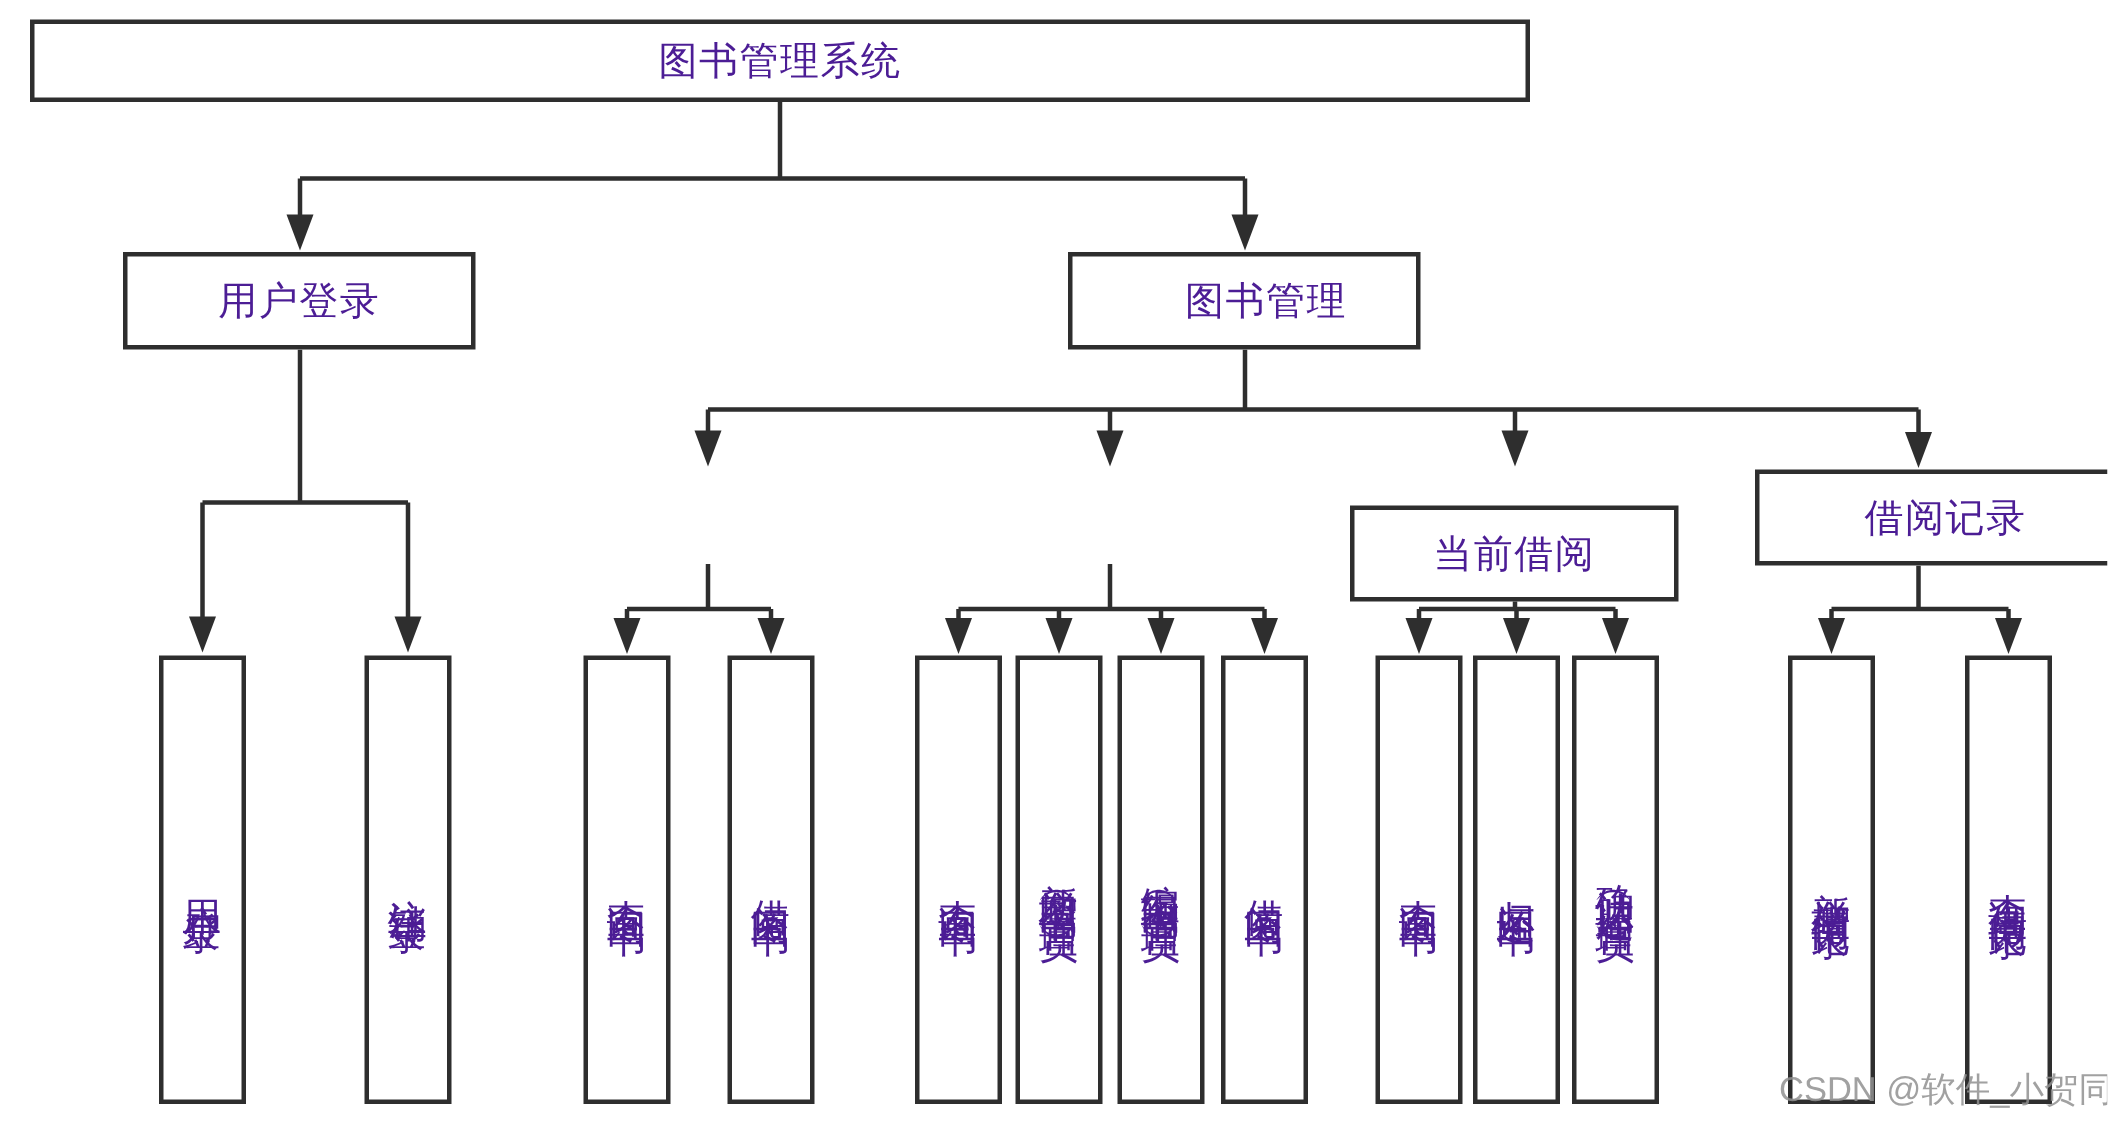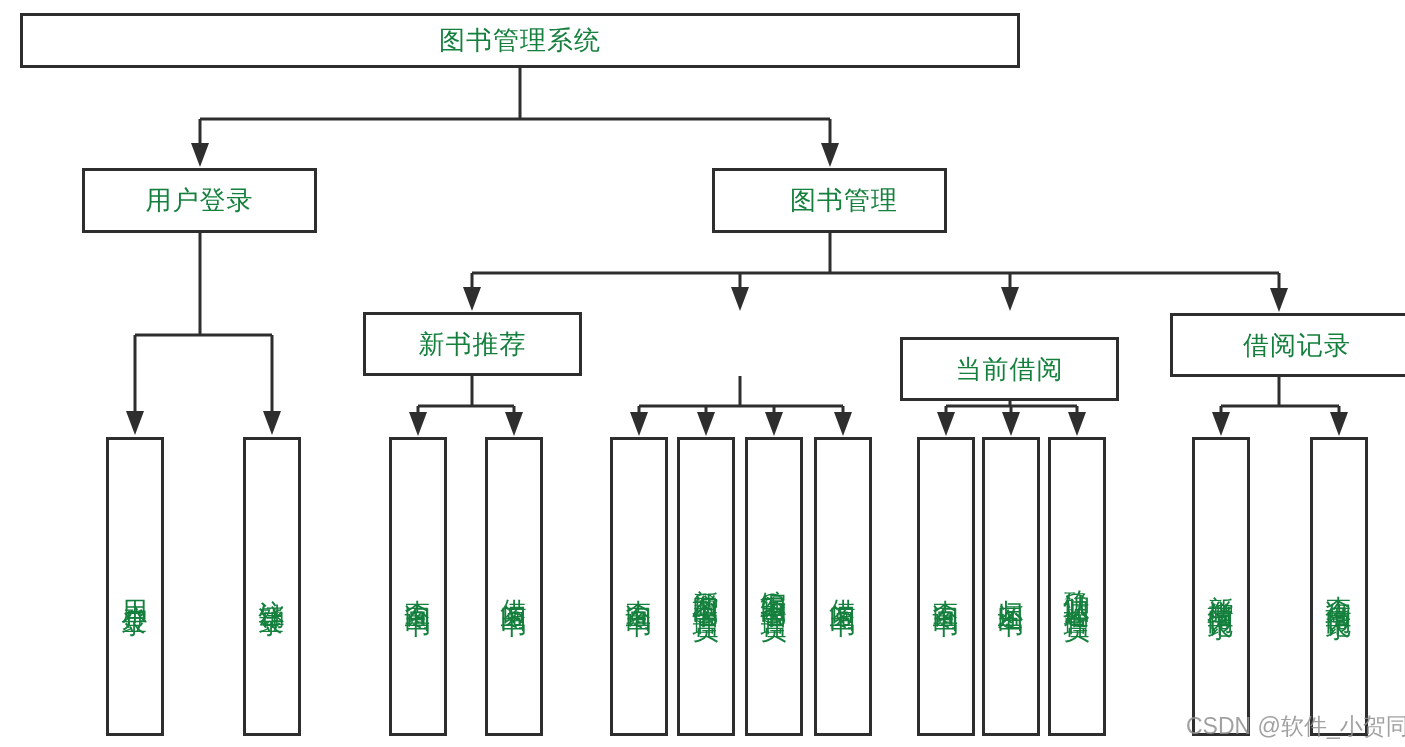--- a/index.html
+++ b/index.html
@@ -23,21 +23,21 @@
     height: 747px;
   }
   .node {
     position: absolute;
     box-sizing: border-box;
     border: 3px solid #2e2e2e;
     background: #ffffff;
     display: flex;
     align-items: center;
     justify-content: center;
-    color: #15803d;
+    color: #4c1d95;
     font-size: 26px;
     letter-spacing: 1px;
     text-align: center;
   }
   .node.root  { left: 20px;  top: 13px;  width: 1000px; height: 55px; }
   .node.lv2a  { left: 82px;  top: 168px; width: 235px;  height: 65px; }
   .node.lv2b  { left: 712px; top: 168px; width: 235px;  height: 65px; padding-left: 29px; }
   .node.lv3   { top: 312px; width: 219px; height: 64px; }
   .node.lv3a  { left: 363px; }
   .node.lv3b  { left: 630px; }
@@ -125,23 +125,20 @@
     <span>图书管理系统</span>
   </div>
 
   <div class="node lv2a">
     <span>用户登录</span>
   </div>
   <div class="node lv2b">
     <span>图书管理</span>
   </div>
 
-  <div class="node lv3 lv3a">
-    <span>新书推荐</span>
-  </div>
   <div class="node lv3 lv3c">
     <span>当前借阅</span>
   </div>
   <div class="node lv3 lv3d">
     <span>借阅记录</span>
   </div>
 
   <div class="node leaf p1">
     <span class="vtext">用户登录</span>
   </div>

